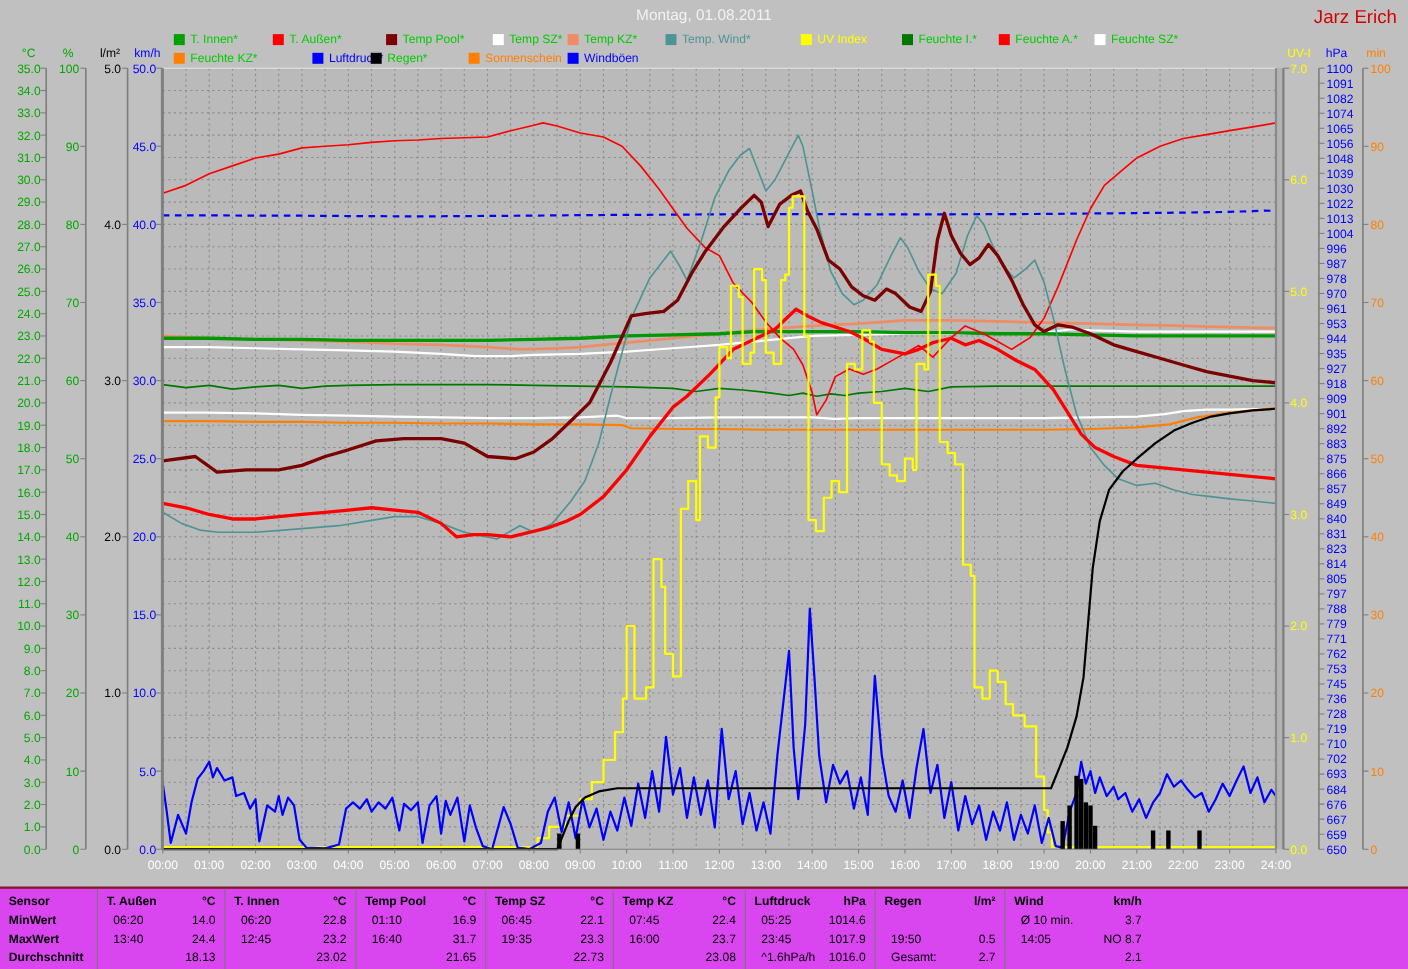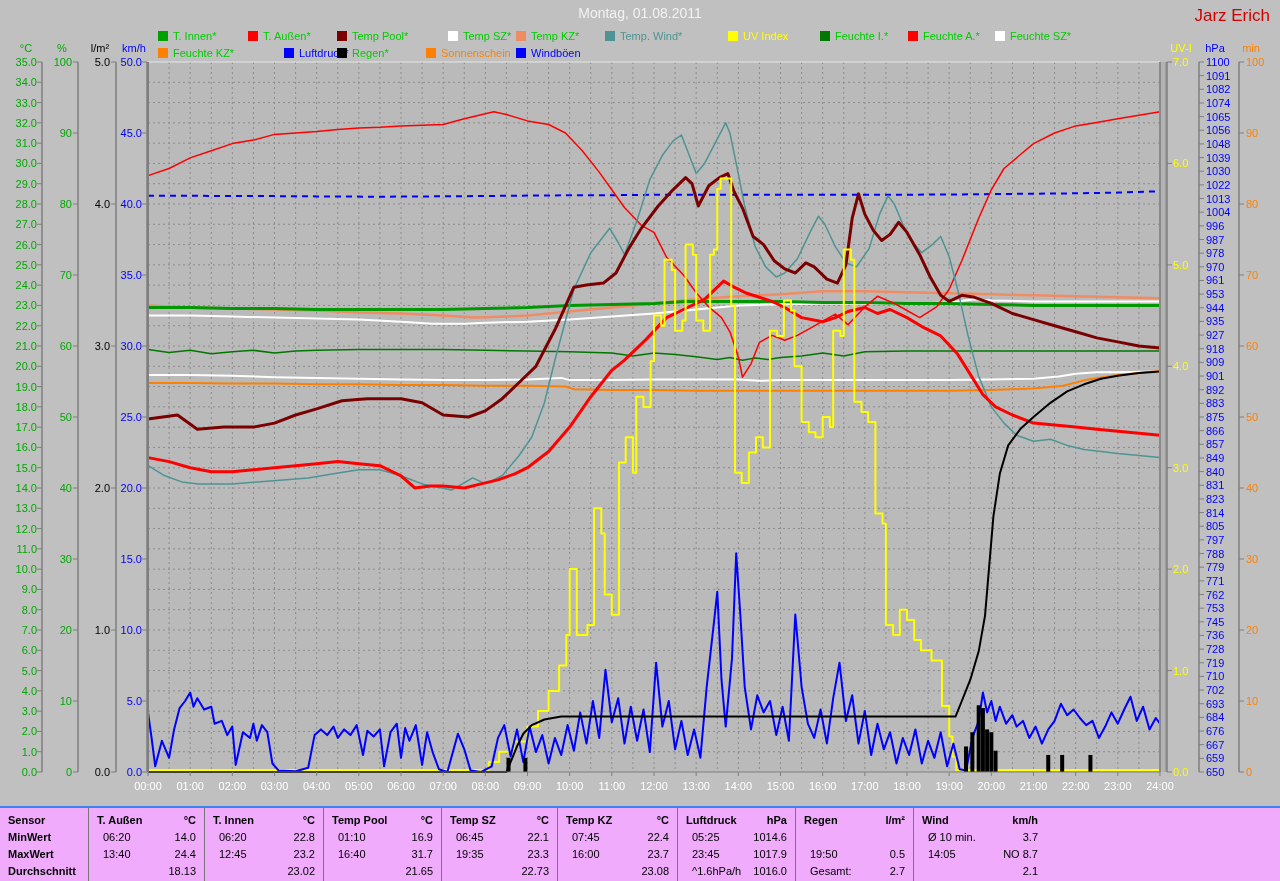--- a/index.html
+++ b/index.html
@@ -12,21 +12,21 @@
   #titlebar{position:absolute;left:0;top:0;width:1280px;height:26px;}
   #title{position:absolute;left:0;top:5px;width:100%;text-align:center;
          color:#F2F2F2;font-size:14px;}
   #watermark{position:absolute;right:10px;top:6px;color:#D40000;font-size:17px;}
   #chart-svg{position:absolute;left:0;top:0;}
   #legend{position:absolute;left:0;top:0;width:1280px;height:62px;text-align:right;}
   .legend-item{position:absolute;display:flex;align-items:center;font-size:11px;white-space:nowrap;}
   .swatch{width:10px;height:10px;display:inline-block;margin-right:5px;flex:none;}
   #summary-table{
     position:absolute;left:0;top:806px;width:1280px;height:75px;
-    background:#f0abfc;border-top:2px solid #3b82f6;display:flex;
+    background:#d946ef;border-top:2px solid #7f1d1d;display:flex;
     font-size:11px;color:#000;box-sizing:border-box;
   }
   .tcol{box-sizing:border-box;display:flex;flex-direction:column;padding-top:3px;}
   .tcol.sep{border-left:1px solid #777777;}
   .trow{height:17px;display:flex;align-items:center;padding:0 8px;box-sizing:border-box;}
   .trow .t{margin-left:6px;}
   .trow .v{margin-left:auto;}
   .trow .h{margin-left:0;}
   .b{font-weight:bold;}
   .windwrap{width:116px;display:flex;align-items:flex-start;width:116px;}
@@ -519,21 +519,21 @@
 
 <div id="legend">
     <div class="legend-item" style="left: 158px; top: 30px;">
       <span class="swatch" style="background: rgb(0, 160, 0);"></span>
       <span style="color: rgb(0, 204, 0);">T. Innen*</span>
     </div>
     <div class="legend-item" style="left: 248px; top: 30px;">
       <span class="swatch" style="background: rgb(255, 0, 0);"></span>
       <span style="color: rgb(0, 204, 0);">T. Außen*</span>
     </div>
-    <div class="legend-item" style="left: 337px; top: 30px;">
+    <div class="legend-item" style="left: 351px; top: 30px;">
       <span class="swatch" style="background: rgb(123, 0, 0);"></span>
       <span style="color: rgb(0, 204, 0);">Temp Pool*</span>
     </div>
     <div class="legend-item" style="left: 448px; top: 30px;">
       <span class="swatch" style="background: rgb(255, 255, 255);"></span>
       <span style="color: rgb(0, 204, 0);">Temp SZ*</span>
     </div>
     <div class="legend-item" style="left: 516px; top: 30px;">
       <span class="swatch" style="background: rgb(240, 140, 100);"></span>
       <span style="color: rgb(0, 204, 0);">Temp KZ*</span>

